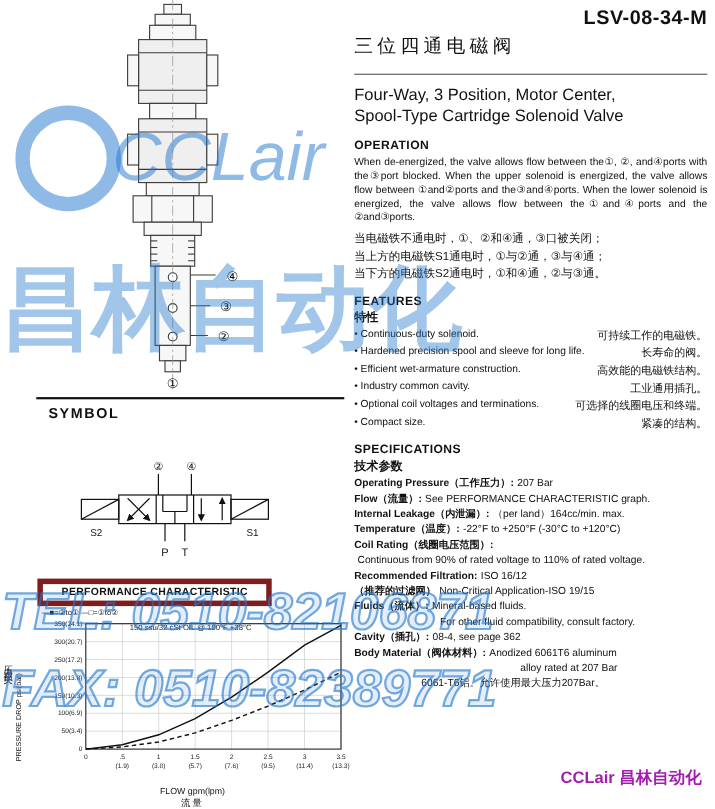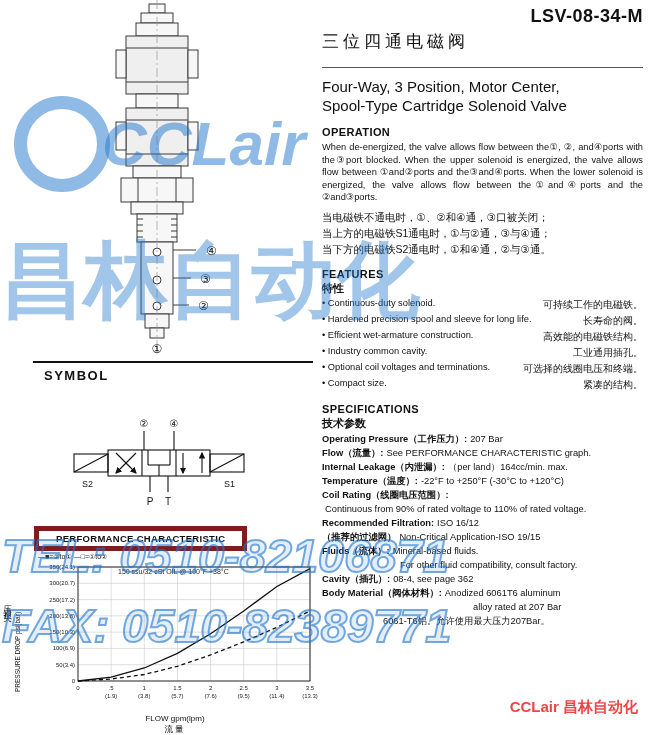--- a/index.html
+++ b/index.html
@@ -36,26 +36,26 @@
   .chart-legend{font-size:7px;margin:2px 0 0 12px;color:#222}
   .chart-cond{position:absolute;left:92px;top:42px;font-size:7px;color:#222}
   .chart-xlabel{text-align:center;font-size:8px;margin-top:1px}
   .chart-xlabel-cn{text-align:center;font-size:8.5px;margin-top:1px;letter-spacing:2px}
   .chart-ylabel-cn{position:absolute;left:2px;top:598px;writing-mode:vertical-rl;font-size:8.5px;letter-spacing:3px;z-index:2}
   .chart-ylabel-en{position:absolute;left:14px;top:692px;transform:rotate(-90deg);transform-origin:0 0;font-size:6.5px;white-space:nowrap;z-index:2}
 
   
   .wm{position:absolute;z-index:6;pointer-events:none;white-space:nowrap}
   .wm-circle{left:14px;top:96px;width:96px;height:96px;border:13px solid rgba(33,118,205,.5);border-radius:50%}
-  .wm-logo{left:102px;top:108px;font-size:62px;font-weight:bold;font-style:italic;color:rgba(33,118,205,.5)}
+  .wm-logo{left:102px;top:108px;font-size:62px;font-weight:normal;font-style:italic;color:rgba(33,118,205,.5)}
   .wm-cn{left:0;top:224px;font-size:84px;font-weight:bold;color:rgba(33,118,205,.42)}
   .wm-tel{left:2px;top:528px;font-size:47px;font-weight:bold;font-style:italic;color:rgba(33,118,205,.12);-webkit-text-stroke:2px rgba(33,118,205,.62)}
   .wm-fax{left:2px;top:598px;font-size:47px;font-weight:bold;font-style:italic;color:rgba(33,118,205,.12);-webkit-text-stroke:2px rgba(33,118,205,.62)}
 
-  .footer-brand{position:absolute;right:12px;top:698px;font-size:15px;font-weight:bold;color:#ef4444;z-index:7}
+  .footer-brand{position:absolute;right:12px;top:698px;font-size:15px;font-weight:bold;color:#a21caf;z-index:7}
 
   svg text{font-family:"Liberation Sans","DejaVu Sans",sans-serif}
 </style>
 </head>
 <body>
 
 <svg class="valve-svg" width="215" height="358" viewBox="0 0 215 358">
   <g stroke="#3a3a3a" stroke-width="1" fill="#f7f7f7">
     <rect x="99" y="4" width="16" height="9"></rect>
     <rect x="91" y="13" width="32" height="10"></rect>

